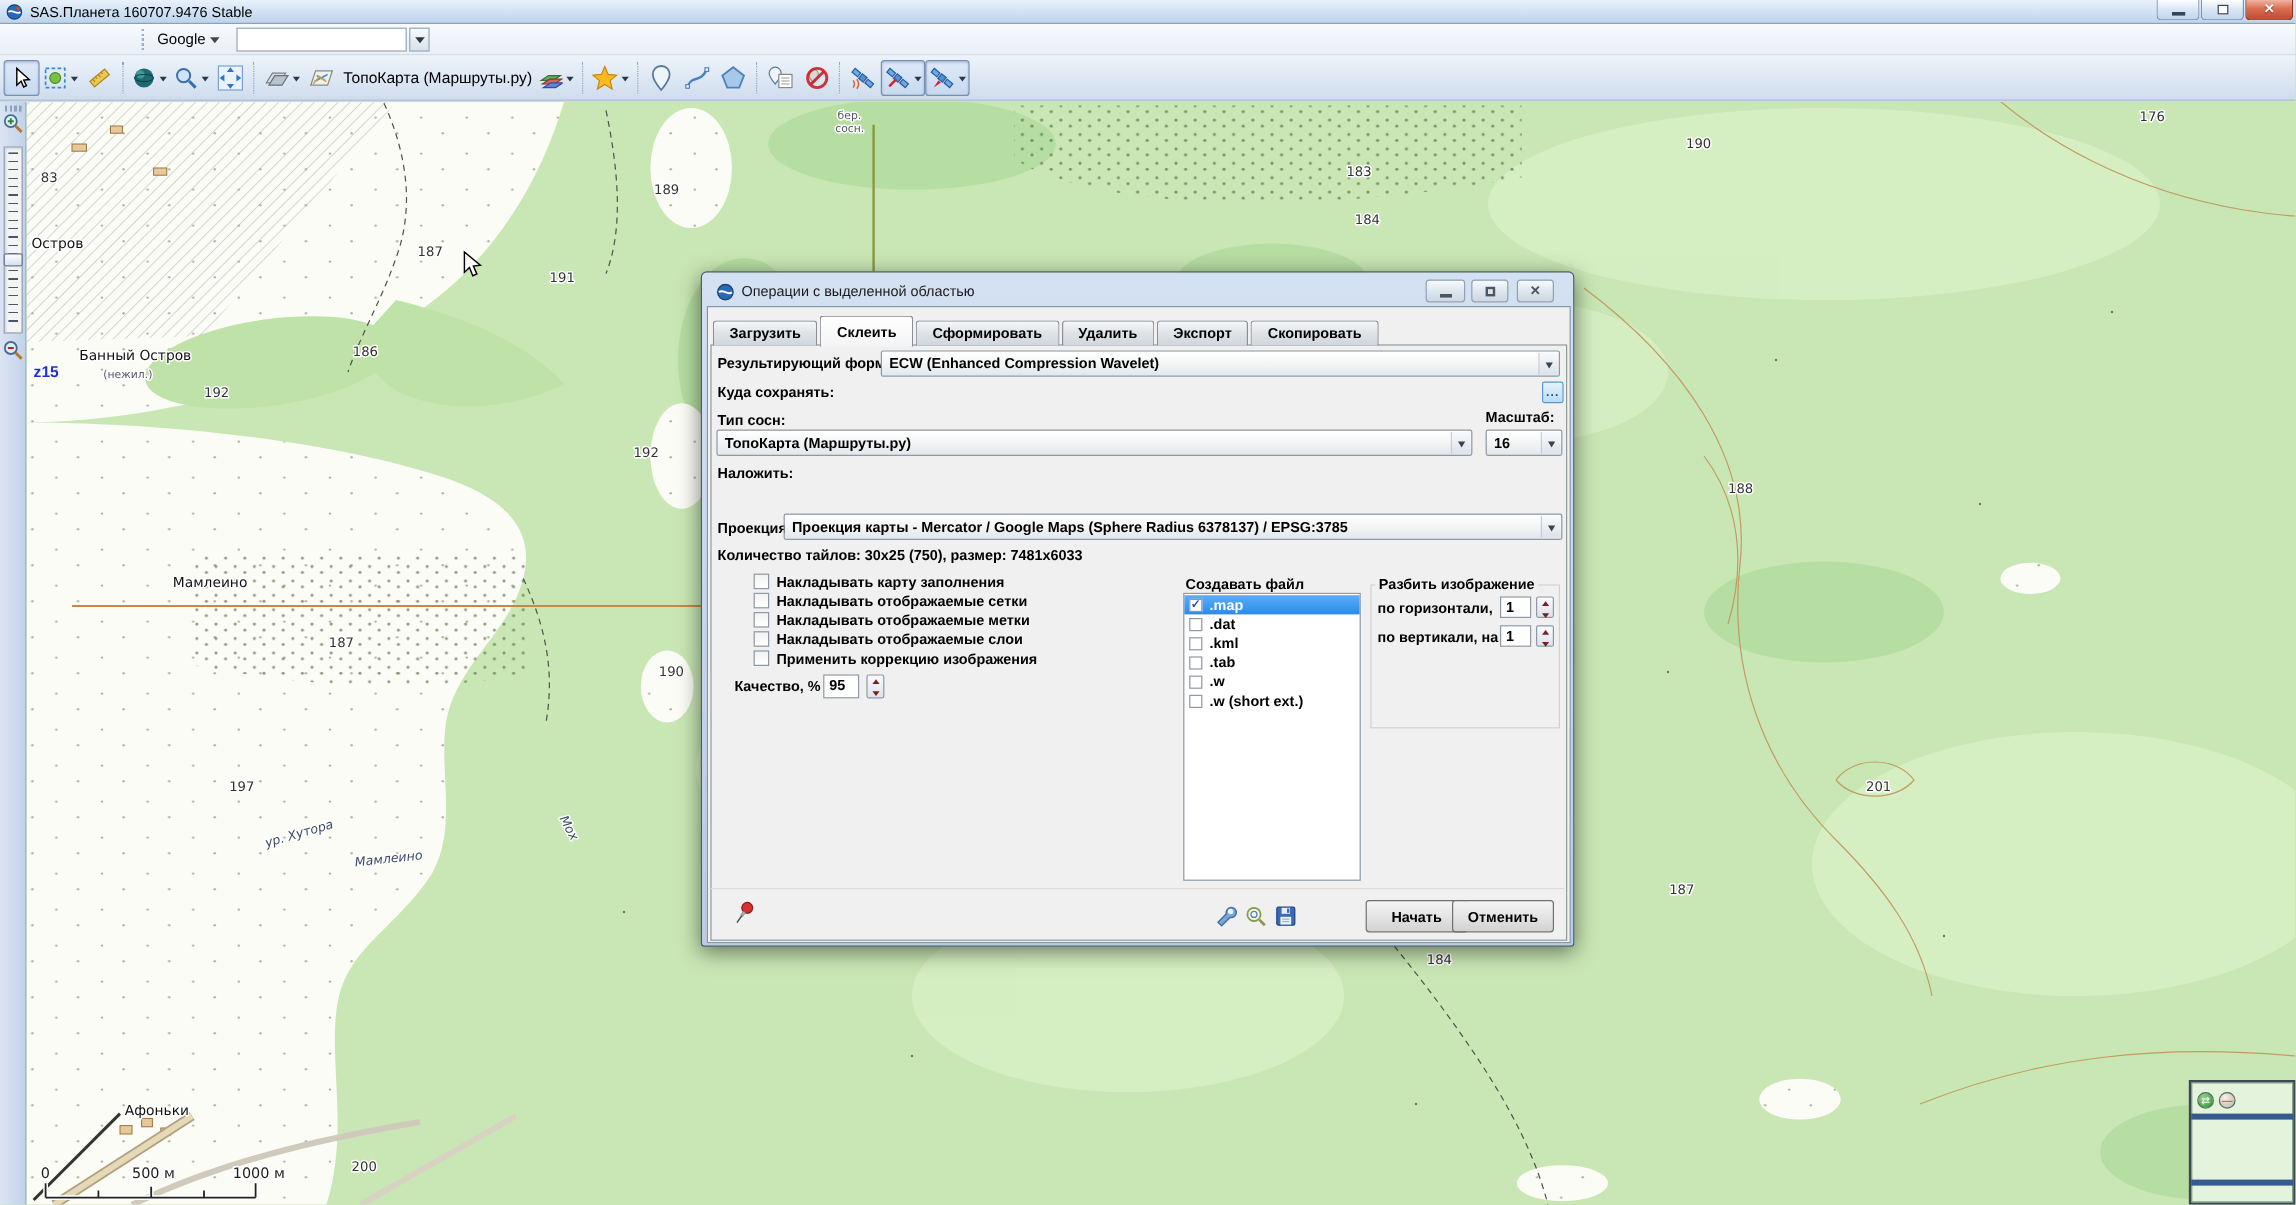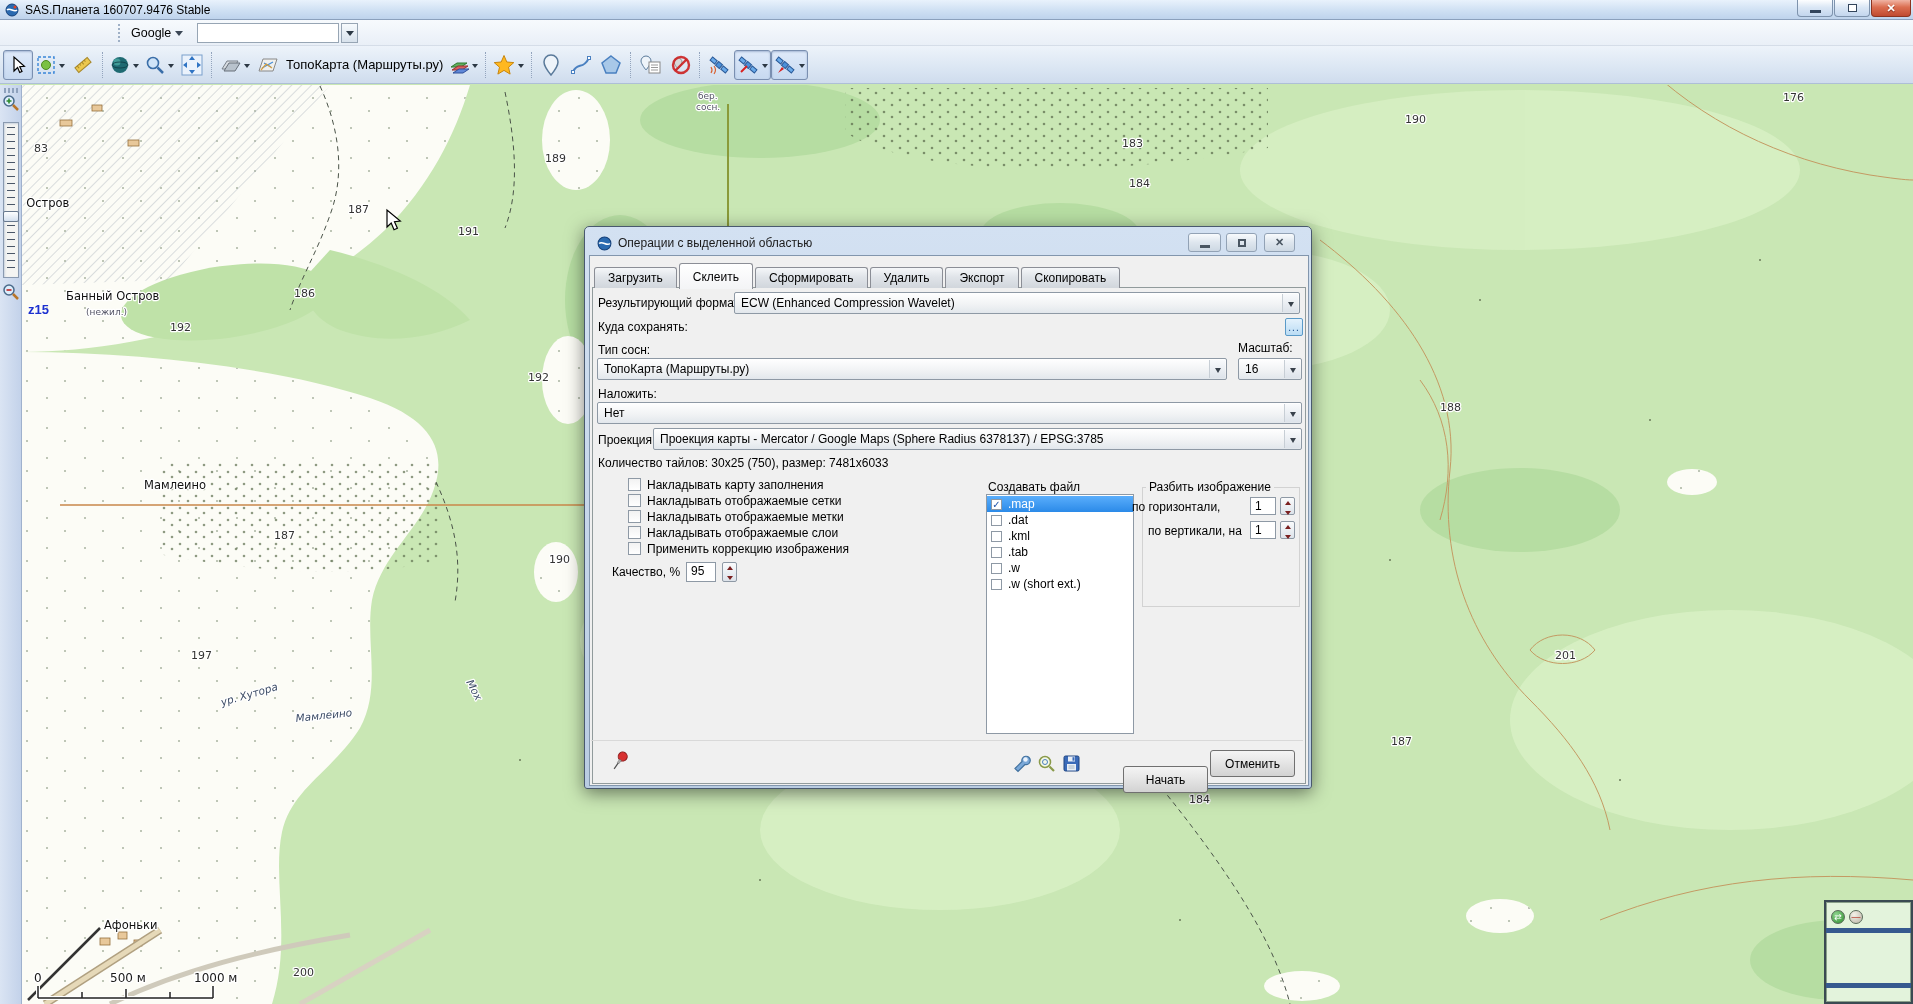--- a/index.html
+++ b/index.html
@@ -86,21 +86,21 @@
     box-shadow:0 4px 18px rgba(0,0,0,.5); font-size:12px; }
   .dlg-title { position:absolute; left:4px; top:4px; right:4px; height:24px; display:flex; align-items:center; }
   .dlg-ico { width:15px; height:15px; margin:0 6px 0 8px; }
   .dlg-title-text { font-size:12px; color:#1a1a1a; }
   .dcap { position:absolute; top:6px; height:19px; border:1px solid #92a2b5; border-radius:3px;
     background:linear-gradient(#f8fbfd,#dee6ee 50%,#cdd8e3); display:flex; align-items:center; justify-content:center;
     color:#4a5662; font-size:11px; font-weight:bold; }
   .dcap.min { left:603px; width:33px; } .dcap.max { left:641px; width:31px; } .dcap.cls { left:679px; width:31px; }
   .dg-min { width:10px; height:3px; background:#4a5662; margin-top:7px; }
   .dg-max { width:8px; height:8px; border:2px solid #4a5662; }
-  .dlg-client { position:absolute; left:4px; top:28px; width:720px; height:531px; background:#f0f0f0; border:1px solid #8296ad; }
+  .dlg-client { position:absolute; left:4px; top:28px; width:720px; height:531px; background:#f0f0f0; border:1px solid #8296ad;font-weight:bold; }
   .tabs { position:absolute; left:4px; top:5px; height:27px; display:flex; align-items:flex-end; z-index:3; }
   .tab { height:21px; display:flex; align-items:center; padding:0 13px; margin-right:2px; font-size:12px;
     background:linear-gradient(#f5f7f9,#e0e4e9 45%,#d1d6dc); border:1px solid #8b8e96; border-bottom:none; border-radius:3px 3px 0 0; }
   .tab.active { height:26px; background:linear-gradient(#ffffff,#f3f4f6); position:relative; margin-bottom:-1px; z-index:4; }
   .page { position:absolute; left:2px; top:31px; width:714px; height:497px; background:#f0f0f0; border:1px solid #919b9c; }
   .flabel { position:absolute; font-size:12px; color:#000; white-space:nowrap; }
   .combo { position:absolute; height:22px; background:linear-gradient(#ffffff,#f0f2f4 60%,#e2e7ec);
     border:1px solid #8e99a5; border-radius:2px; display:flex; align-items:center; padding:0 20px 0 6px;
     font-size:12px; white-space:nowrap; overflow:hidden; }
   .combo .arrow { position:absolute; right:1px; top:1px; bottom:1px; width:16px;
@@ -124,21 +124,21 @@
   .fitem { height:16px; display:flex; align-items:center; font-size:12px; }
   .fitem.selected { background:linear-gradient(#5aaefc,#2b8ae8); color:#fff; }
   .fbox { width:11px; height:11px; border:1px solid #8e99a5; background:#fff; margin:0 6px 0 4px;
     font-size:10px; line-height:10px; text-align:center; color:#2255aa; flex:0 0 auto; }
   .grpbox { position:absolute; left:552px; top:231px; width:158px; height:120px; border:1px solid #d2d2d2; }
   .grp-hdr { position:absolute; left:556px; top:224px; background:#f0f0f0; padding:0 3px; font-size:12px; }
   .footer-line { position:absolute; left:1px; top:484px; width:712px; border-top:1px solid #d9d9d9; }
   .dbtn { position:absolute; top:494px; width:85px; height:27px; font-size:12px; color:#000;
     background:linear-gradient(#f4f4f4,#e6e6e6 45%,#d2d2d2); border:1px solid #707070; border-radius:3px;
     display:flex; align-items:center; justify-content:center; }
-  .dbtn.start { left:533px;margin-top:16px; } .dbtn.cancel { left:620px; }
+  .dbtn.start { left:548px; } .dbtn.cancel { left:620px; }
   .fico { position:absolute; top:498px; width:19px; height:19px; }
   .fico.wrench { left:422px; } .fico.fmag { left:447px; } .fico.floppy { left:472px; }
   .pin { position:absolute; left:22px; top:494px; width:18px; height:24px; }
 </style>
 </head>
 <body>
 
 <div class="map-wrap">
   <svg width="1891" height="919" viewBox="22 85 1891 919" xmlns="http://www.w3.org/2000/svg">
     <defs>
@@ -530,24 +530,20 @@
     <div class="combo" style="left:7px;top:102px;width:630px">
       <span>ТопоКарта (Маршруты.ру)</span>
       <span class="arrow"></span>
     </div>
     <div class="combo" style="left:648px;top:102px;width:64px">
       <span>16</span>
       <span class="arrow"></span>
     </div>
 
     <div class="flabel" style="left:8px;top:131px">Наложить:</div>
-    <div class="combo" style="left:7px;top:146px;width:705px">
-      <span>Нет</span>
-      <span class="arrow"></span>
-    </div>
 
     <div class="flabel" style="left:8px;top:177px">Проекция:</div>
     <div class="combo" style="left:63px;top:172px;width:649px">
       <span>Проекция карты - Mercator / Google Maps (Sphere Radius 6378137) / EPSG:3785</span>
       <span class="arrow"></span>
     </div>
 
     <div class="flabel" style="left:8px;top:200px">Количество тайлов: 30x25 (750), размер: 7481x6033</div>
 
     <div class="checks">
@@ -605,21 +601,21 @@
           <span>.w</span>
         </div>
         <div class="fitem">
           <span class="fbox"></span>
           <span>.w (short ext.)</span>
         </div>
       </div>
 
     <div class="grpbox"></div>
     <div class="grp-hdr">Разбить изображение</div>
-    <div class="flabel" style="left:542px;top:244px">по горизонтали,</div>
+    <div class="flabel" style="left:558px;top:244px">по горизонтали,</div>
     <div class="edit" style="left:660px;top:241px;width:26px;height:18px">
       <span>1</span>
     </div>
     <div class="spin" style="left:690px;top:241px;height:18px">
         <i class="up"></i>
         <i class="dn"></i>
       </div>
     <div class="flabel" style="left:558px;top:268px">по вертикали, на</div>
     <div class="edit" style="left:660px;top:265px;width:26px;height:18px">
       <span>1</span>

